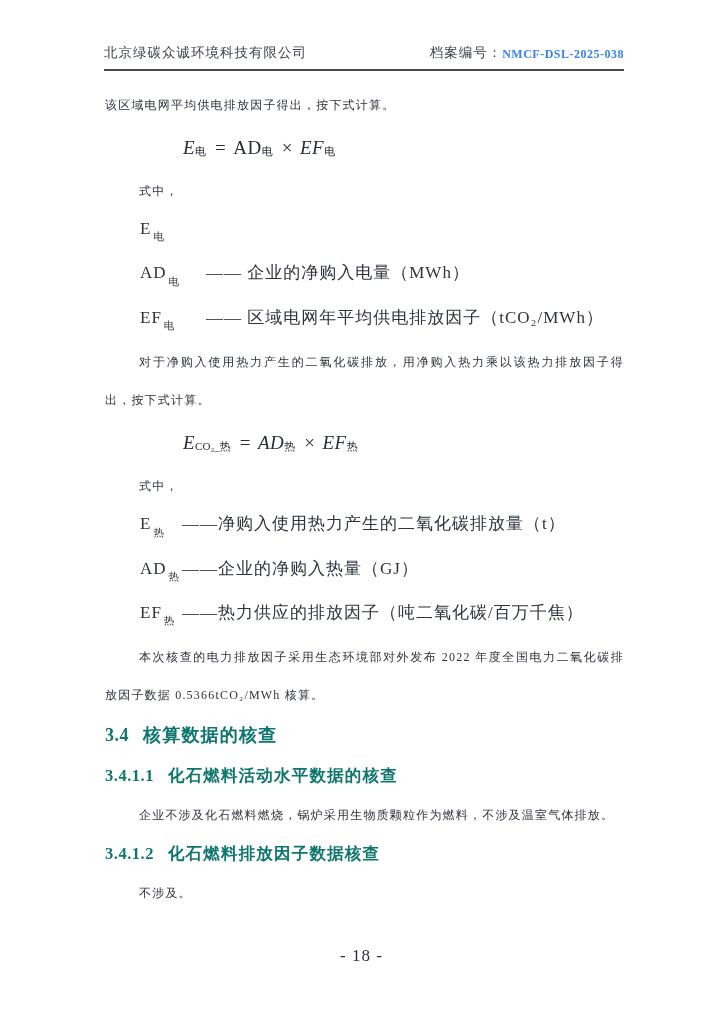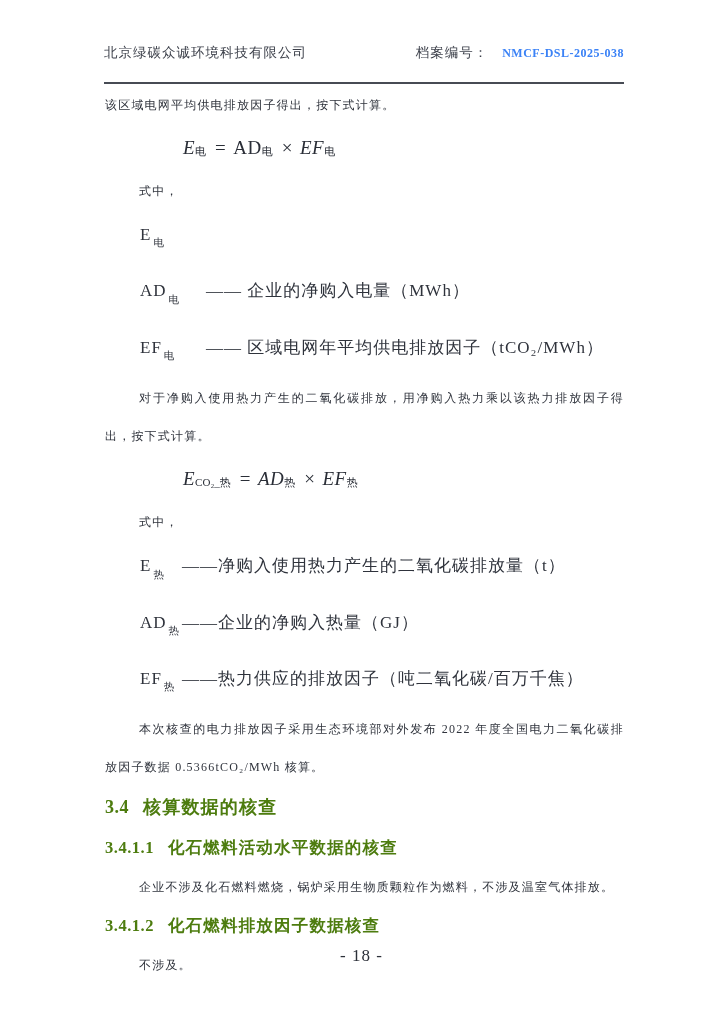--- a/index.html
+++ b/index.html
@@ -15,27 +15,27 @@
   }
   
   .header {
     position: absolute;
     top: 44px;
     left: 104px;
     right: 99px;
     display: flex;
     justify-content: space-between;
     align-items: flex-end;
-    padding-bottom: 20px;
+    padding-bottom: 7px;
     border-bottom: 2px solid #474b54;
     font-size: 13.5px;
     letter-spacing: 1px;
     color: #3b3f49;
   }
-  .header-right { display: flex; gap: 14px; align-items: center; white-space: nowrap; }
+  .header-right { display: flex; align-items: flex-end; white-space: nowrap; }
   .archive-number { font-size: 12px; letter-spacing: 0.5px; font-weight: 600; color: #3b82f6; }
   
   .content {
     position: absolute;
     top: 86px;
     left: 105px;
     width: 519px;
   }
   .para {
     margin: 0;
@@ -62,34 +62,34 @@
     letter-spacing: 0;
     position: relative;
     top: 3px;
     margin-right: 2px;
   }
   .formula .op { margin: 0 7px; font-style: normal; }
   .def-row {
     display: flex;
     margin-left: 35px;
     font-size: 17px;
-    line-height: 50px;
+    line-height: 38px;
     letter-spacing: 1px;
   }
   .def-sym { flex: 0 0 66px; white-space: nowrap; }
   .def-sym-narrow { flex-basis: 42px; }
   .def-sym sub { font-size: 10.5px; position: relative; top: 2px; margin-left: 2px; }
   .def-desc { white-space: nowrap; }
   .heading {
     margin: 0;
     font-size: 16.5px;
     font-weight: bold;
     line-height: 40px;
     letter-spacing: 1.2px;
-    color: #4d7c0f;
+    color: #0f766e;
   }
   .heading-l1 { font-size: 18px; line-height: 42px; }
   .heading .num { margin-right: 14px; letter-spacing: 0.5px; }
   
   .footer {
     position: absolute;
     bottom: 58px;
     left: 0;
     width: 100%;
     text-align: center;

